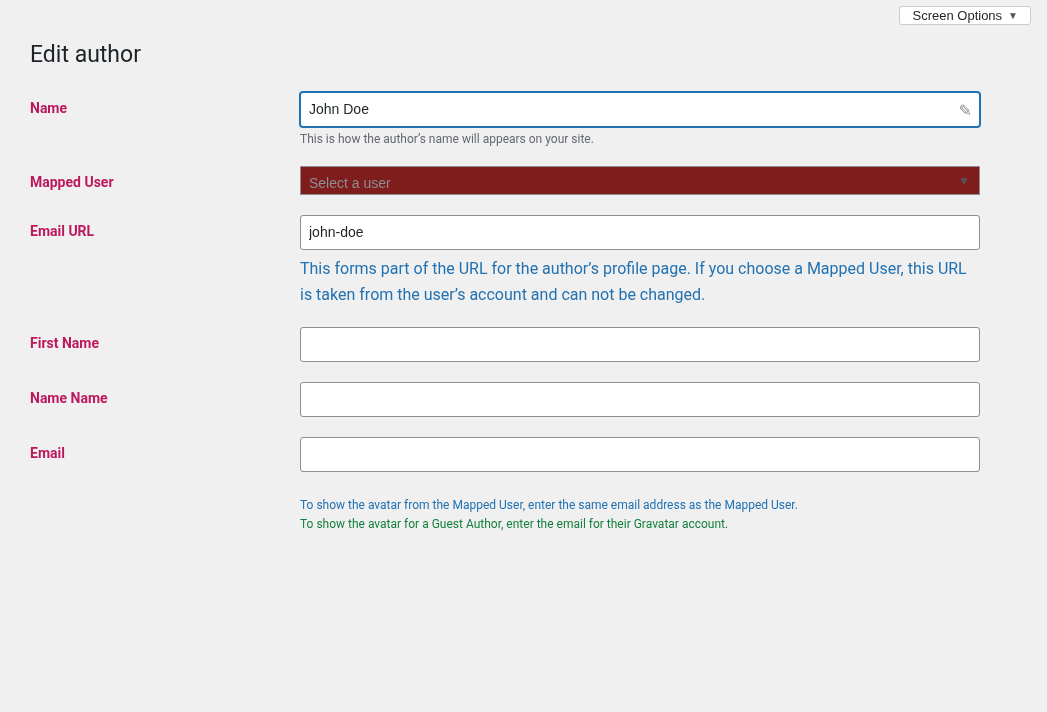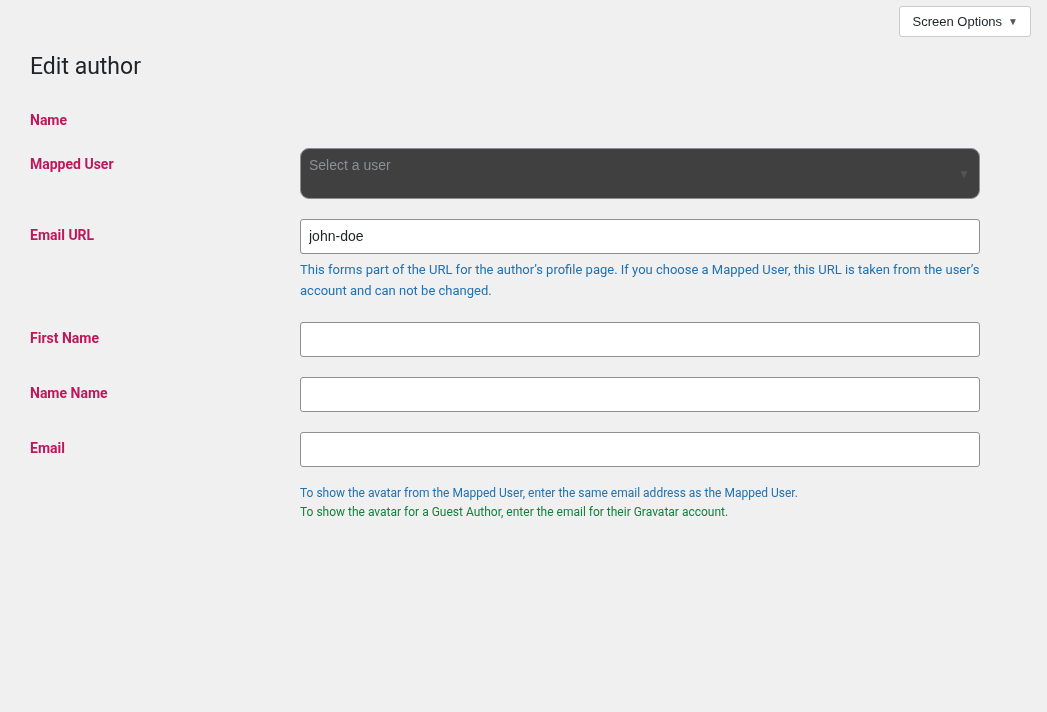--- a/index.html
+++ b/index.html
@@ -20,21 +20,21 @@
     .screen-options-bar {
       display: flex;
       justify-content: flex-end;
       padding: 6px 16px;
     }
 
     .screen-options-btn {
       background: #fff;
       border: 1px solid #ccc;
       border-radius: 3px;
-      padding: 7px 12px;
+      padding: 1px 12px;
       font-size: 13px;
       cursor: pointer;
       display: flex;
       align-items: center;
       gap: 6px;
       color: #1d2327;
     }
 
     .screen-options-btn .chevron {
       font-size: 10px;
@@ -110,51 +110,51 @@
       font-size: 12px;
       color: #646970;
     }
 
     .select-wrapper {
       position: relative;
     }
 
     .select-input {
       width: 100%;
-      padding: 6px 32px 22px 8px;
+      padding: 6px 32px 0 8px;
       border: 1px solid #8c8f94;
-      border-radius: 9px;
+      border-radius: 0;
       font-size: 14px;
-      background: #404040;
+      background: #7f1d1d;
       color: #8c8f94;
       appearance: none;
       -webkit-appearance: none;
       cursor: pointer;
       line-height: 1.5;
     }
 
     .select-arrow {
       position: absolute;
       right: 10px;
       top: 50%;
       transform: translateY(-50%);
       color: #555;
       font-size: 12px;
       pointer-events: none;
     }
 
     .url-help-text {
       margin-top: 6px;
-      font-size: 13px;
+      font-size: 16px;
       color: #2271b1;
       line-height: 1.6;
     }
 
     .email-help-text {
-      margin-top: 17px;
+      margin-top: 24px;
       font-size: 12px;
       line-height: 1.6;
       color: #646970;
     }
 
     .email-help-text .link {
       color: #2271b1;
     }
 
     .email-help-text .blue-line {
@@ -169,20 +169,27 @@
     <span>Screen Options</span>
     <span class="chevron">▼</span>
   </button>
 </div>
 
 <div class="main-content">
   <h1 class="page-title">Edit author</h1>
 
   <div class="form-row">
     <div class="form-label">Name</div>
+    <div class="form-field">
+      <div class="name-input-wrapper">
+        <input type="text" class="text-input name-input active-border" value="John Doe" style="">
+        <span class="name-input-icon">✎</span>
+      </div>
+      <p class="help-text">This is how the author’s name will appears on your site.</p>
+    </div>
   </div>
 
   <div class="form-row">
     <div class="form-label">Mapped User</div>
     <div class="form-field">
       <div class="select-wrapper">
         <select class="select-input">
           <option value="">Select a user</option>
         </select>
         <span class="select-arrow">▼</span>

